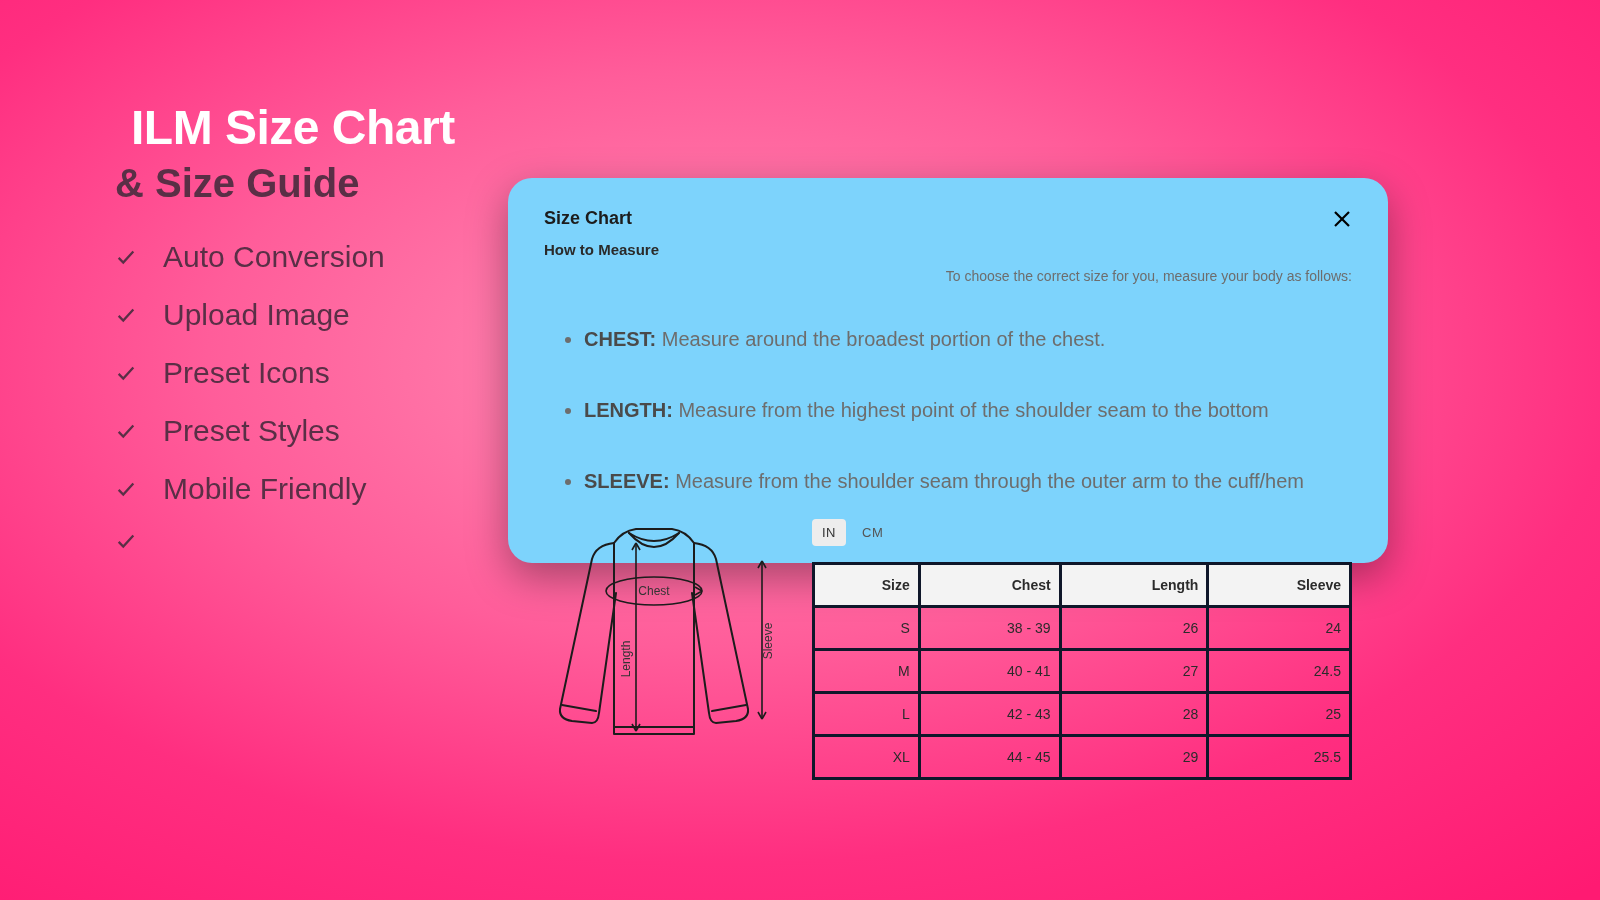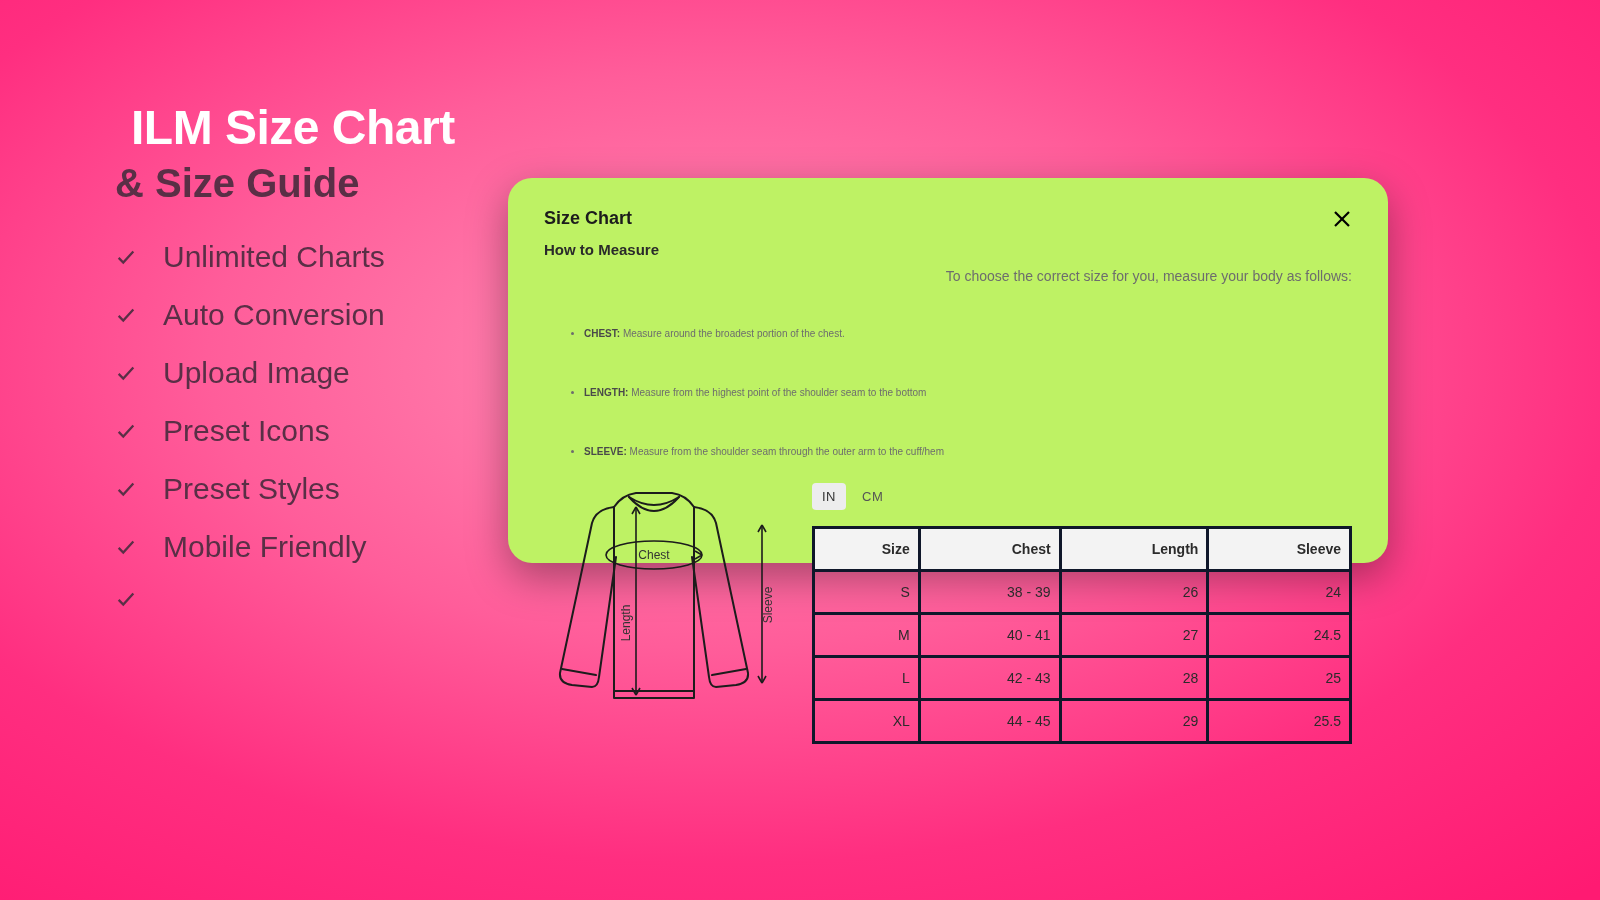--- a/index.html
+++ b/index.html
@@ -35,37 +35,37 @@
     display: inline-flex; margin-right: 26px;
     width: 22px; height: 22px;
   }
   .check-icon svg { width: 22px; height: 22px; stroke: #5a2f46; stroke-width: 2.5; fill: none; }
 
   
   .card {
     position: absolute;
     left: 508px; top: 178px;
     width: 880px; height: 385px;
-    background: #bef264;
+    background: #7dd3fc;
     border-radius: 24px;
     box-shadow: 0 14px 40px rgba(0,0,0,0.35);
     padding: 30px 36px 28px 36px;
   }
   .card-header {
     display: flex; justify-content: space-between; align-items: center;
     margin-bottom: 12px;
   }
   .card-title { font-size: 18px; font-weight: 700; color: #1c1c1c; }
   .close-icon { width: 20px; height: 20px; cursor: pointer; color:#000; }
   .close-icon svg { width: 20px; height: 20px; stroke: #000; stroke-width: 2.2; }
 
   .subheading { font-size: 15px; font-weight: 700; color: #2a2a2a; margin-top: 10px; margin-bottom: 10px; }
   .intro { font-size: 14px; color: #6d6d6d; margin-bottom: 4px; text-align: right; }
   .measure-list { list-style: disc; padding-left: 40px; }
-  .measure-list li { font-size: 10px; color: #6d6d6d; padding: 4px 0; margin-top: 40px; }
+  .measure-list li { font-size: 20px; color: #6d6d6d; padding: 4px 0; margin-top: 40px; }
   .measure-list li b { color: #4a4a4a; font-weight: 700; }
 
   .lower { display: flex; gap: 30px; margin-top: 22px; }
 
   
   .diagram {
     width: 238px; height: 230px;
     position: relative;
     flex: 0 0 auto;
   }
@@ -98,28 +98,20 @@
 </style>
 </head>
 <body>
 
 <div class="stage">
 
   <div class="promo">
     <div class="promo-title1">ILM Size Chart</div>
     <div class="promo-title2">&amp; Size Guide</div>
     <ul class="promo-list" id="promo-list">
-        <li>
-          <span class="check-icon">
-            <svg viewBox="0 0 24 24">
-              <polyline points="4 13 9 18 20 6"></polyline>
-            </svg>
-          </span>
-          <span>Unlimited Charts</span>
-        </li>
         <li>
           <span class="check-icon">
             <svg viewBox="0 0 24 24">
               <polyline points="4 13 9 18 20 6"></polyline>
             </svg>
           </span>
           <span>Auto Conversion</span>
         </li>
         <li>
           <span class="check-icon">

